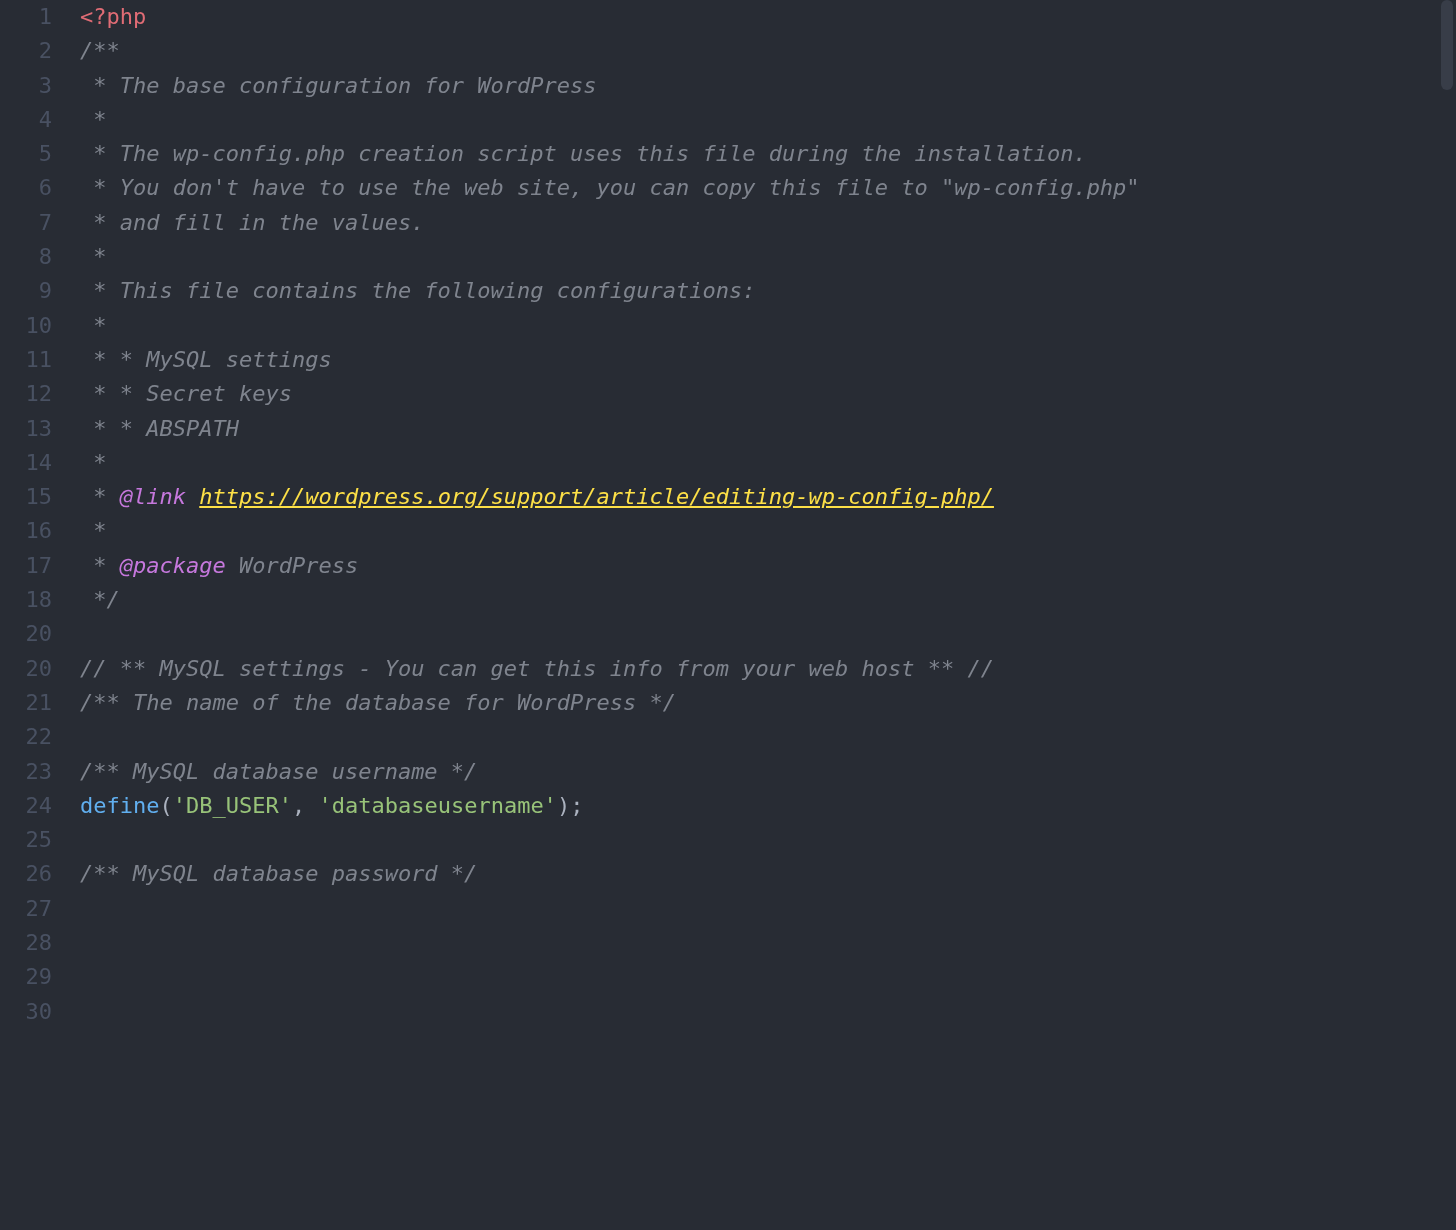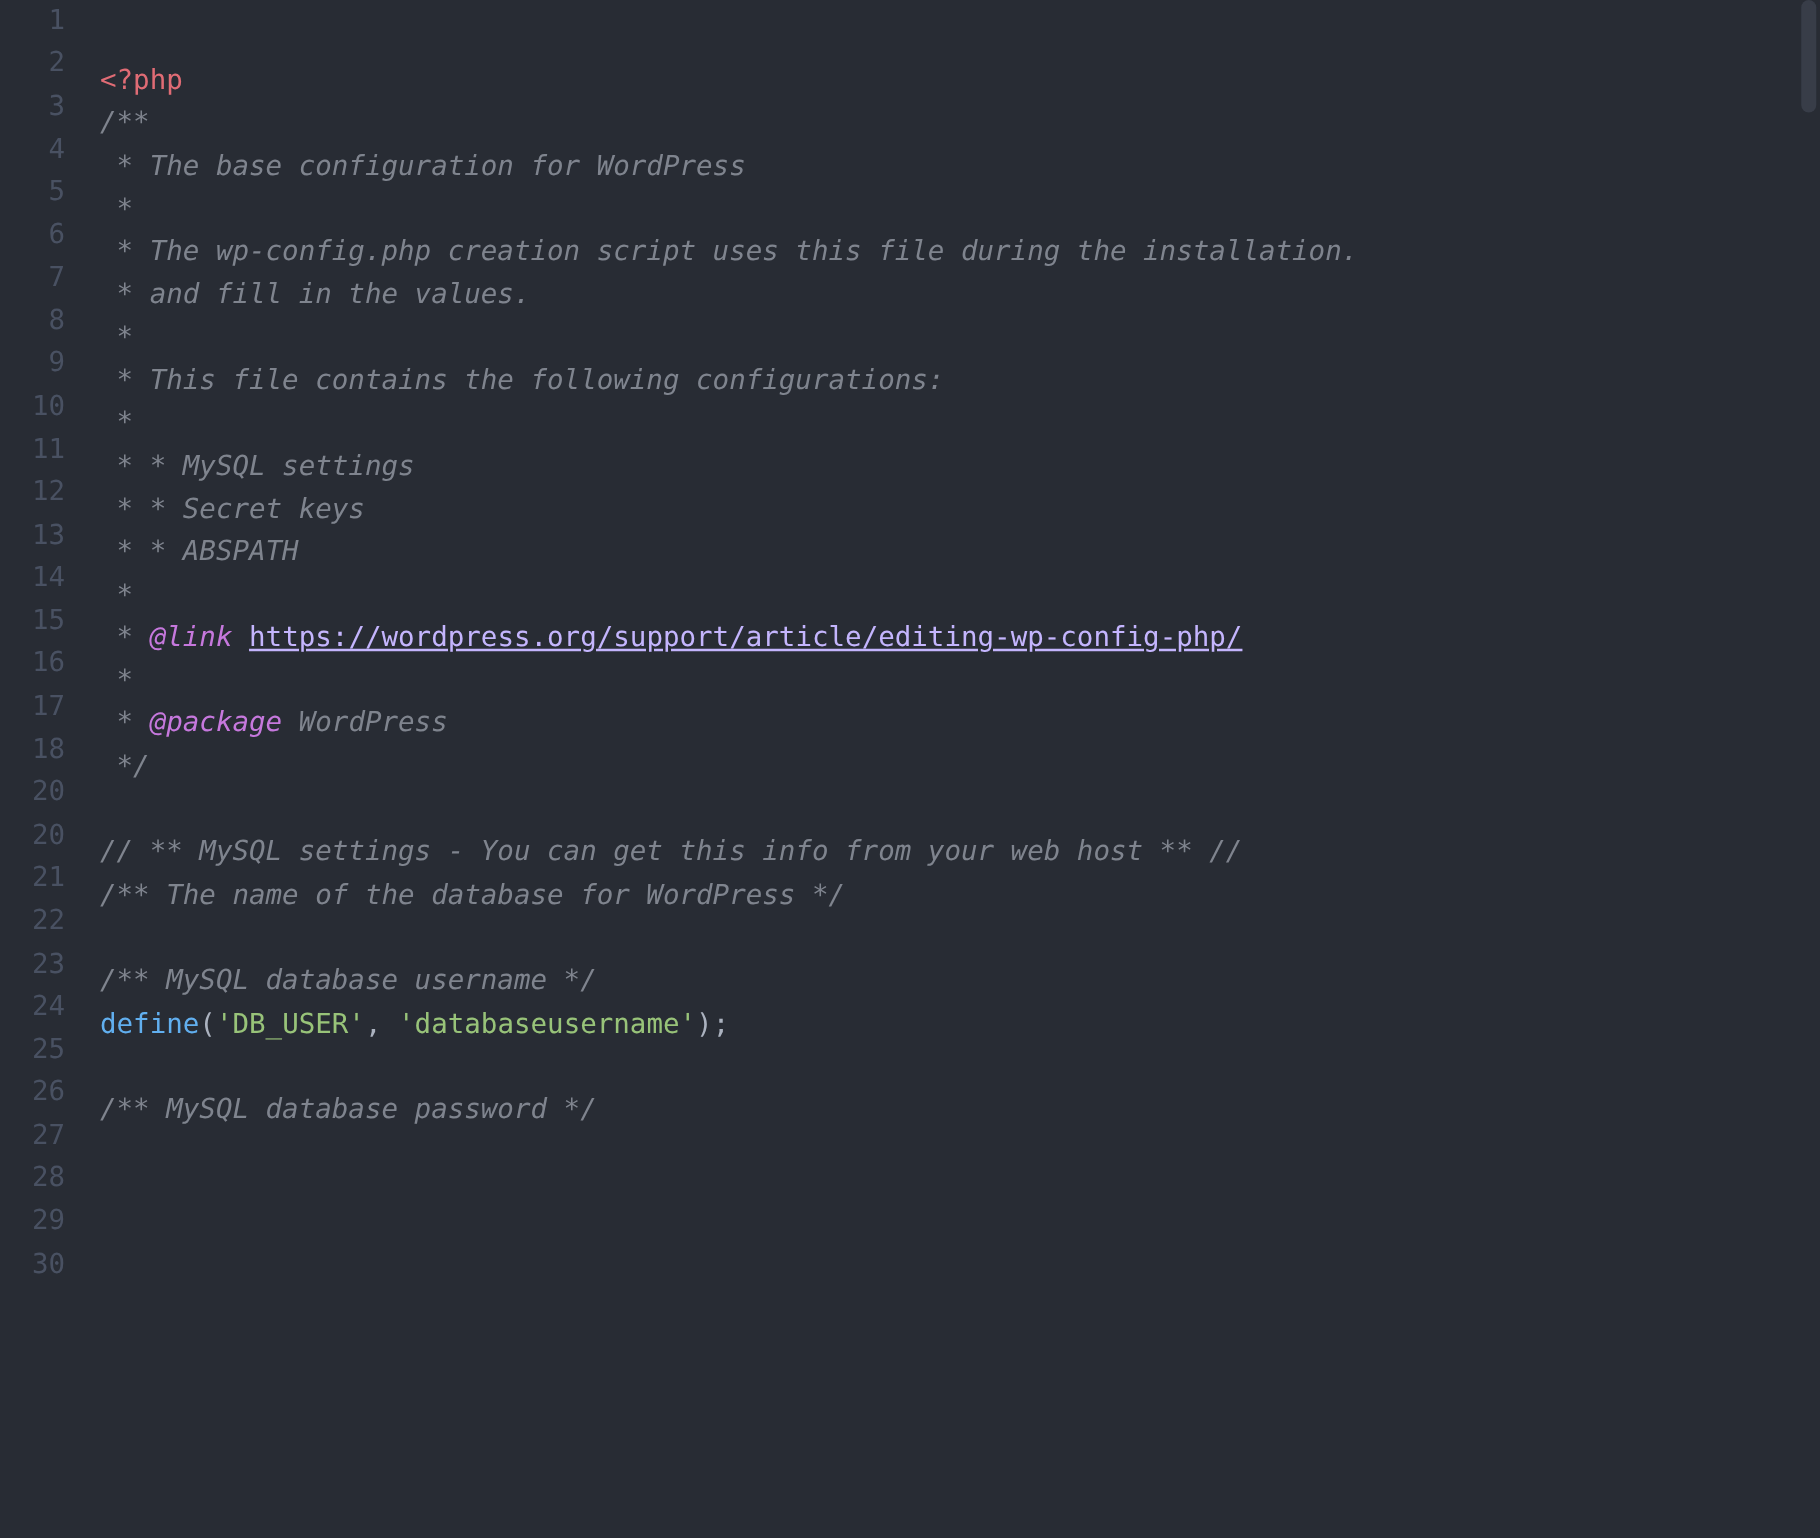--- a/index.html
+++ b/index.html
@@ -30,43 +30,43 @@
       flex-shrink: 0;
     }
     .gutter .line-num {
       height: 34.3px;
       line-height: 34.3px;
     }
     .code {
       flex: 1;
       padding-left: 10px;
       overflow: hidden;
-      margin-top: 48px;
     }
     .code .line {
       height: 34.3px;
       line-height: 34.3px;
       white-space: pre;
       color: #abb2bf;
     }
     .php-open {
       color: #e06c75;
     }
     .comment {
       color: #7f848e;
       font-style: italic;
     }
     .doc-tag {
       color: #c678dd;
       font-style: italic;
       text-align: right;
     }
     .link {
-      color: #c4b5fd;
+      color: #fde047;
       text-decoration: underline;
+      font-style: italic;
     }
     .keyword {
       color: #61afef;
     }
     .paren {
       color: #abb2bf;
     }
     .string {
       color: #98c379;
     }
@@ -119,20 +119,21 @@
     <div class="line-num">28</div>
     <div class="line-num">29</div>
     <div class="line-num">30</div>
   </div>
   <div class="code">
     <div class="line"><span class="php-open">&lt;?php</span></div>
     <div class="line"><span class="comment">/**</span></div>
     <div class="line"><span class="comment"> * The base configuration for WordPress</span></div>
     <div class="line"><span class="comment"> *</span></div>
     <div class="line"><span class="comment"> * The wp-config.php creation script uses this file during the installation.</span></div>
+    <div class="line"><span class="comment"> * You don't have to use the web site, you can copy this file to "wp-config.php"</span></div>
     <div class="line"><span class="comment"> * and fill in the values.</span></div>
     <div class="line"><span class="comment"> *</span></div>
     <div class="line"><span class="comment"> * This file contains the following configurations:</span></div>
     <div class="line"><span class="comment"> *</span></div>
     <div class="line"><span class="comment"> * * MySQL settings</span></div>
     <div class="line"><span class="comment"> * * Secret keys</span></div>
     <div class="line"><span class="comment"> * * ABSPATH</span></div>
     <div class="line"><span class="comment"> *</span></div>
     <div class="line"><span class="comment"> * </span><span class="doc-tag">@link</span><span class="comment"> </span><span class="link">https://wordpress.org/support/article/editing-wp-config-php/</span></div>
     <div class="line"><span class="comment"> *</span></div>

